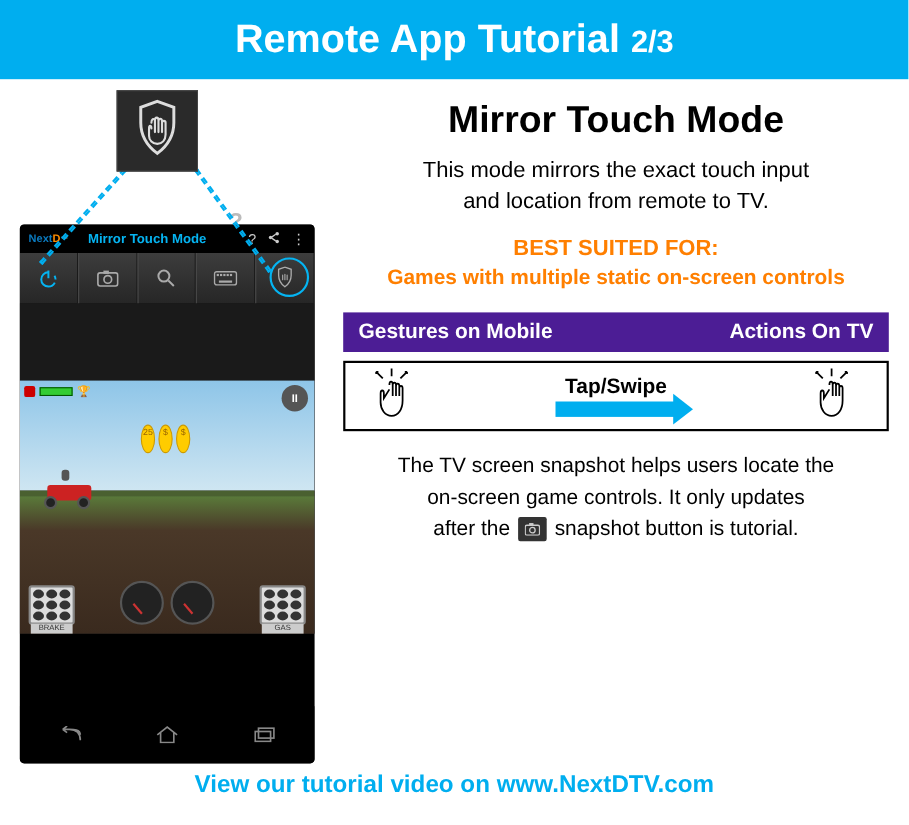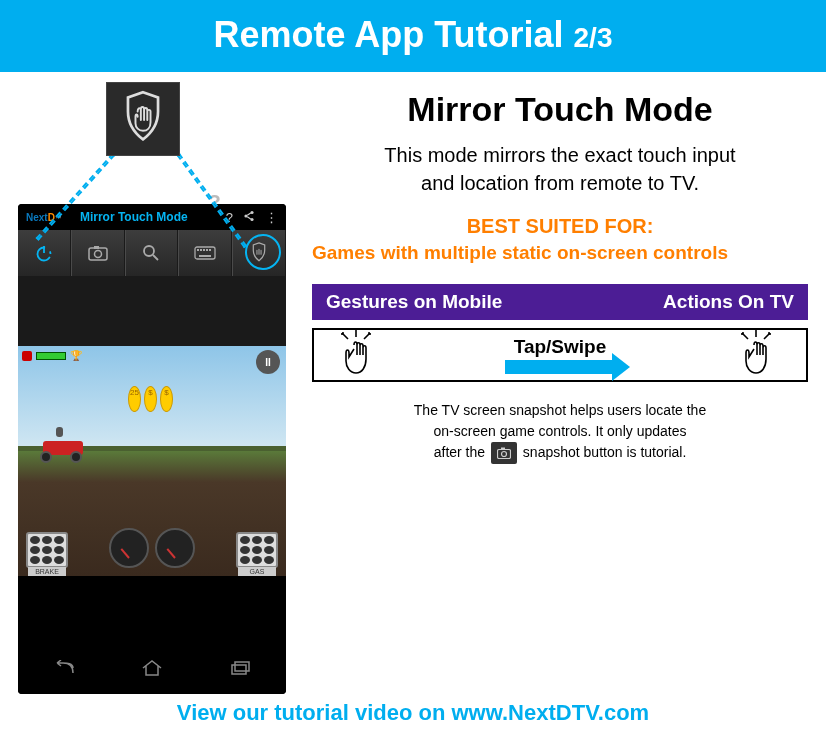--- a/index.html
+++ b/index.html
@@ -47,31 +47,31 @@
 .plabel{position:absolute;bottom:-10px;left:0;right:0;text-align:center;font-size:7px;background:#ccc;color:#333;padding:1px}
 .dials{display:flex;gap:6px}
 .dial{width:40px;height:40px;background:#222;border:2px solid #555;border-radius:50%;position:relative}
 .dial::after{content:"";position:absolute;bottom:8px;left:50%;width:2px;height:12px;background:#c33;transform-origin:bottom;transform:translateX(-50%) rotate(-40deg)}
 .navbar{position:absolute;bottom:0;left:0;right:0;height:52px;background:#000;display:flex;justify-content:space-around;align-items:center;color:#888}
 .navbtn{width:50px;height:28px;display:flex;align-items:center;justify-content:center}
 .right{flex:1;padding-top:4px}
 .mtitle{font-size:34px;font-weight:bold;text-align:center;margin-bottom:12px}
 .mdesc{font-size:20px;text-align:center;line-height:1.4;margin-bottom:18px}
 .best1{color:#ff7f00;font-weight:bold;font-size:20px;text-align:center;margin-bottom:4px}
-.best2{color:#ff7f00;font-weight:bold;font-size:19px;text-align:left;margin-bottom:20px}
+.best2{color:#ff7f00;font-weight:bold;font-size:19px;text-align:center;margin-bottom:20px}
 .thead{background:#4c1d95;color:#fff;font-weight:bold;font-size:19px;padding:7px 14px;display:flex}
 .thead span:first-child{flex:1}
 .gesture-table{margin-bottom:18px}
-.grow{border:2px solid #000;margin-top:8px;height:54px;display:flex;align-items:center;padding:0 18px;position:relative}
+.grow{border:2px solid #000;margin-top:8px;height:64px;display:flex;align-items:center;padding:0 18px;position:relative}
 .ghand{width:56px;height:52px;flex-shrink:0}
 .gmid{flex:1;text-align:center}
 .glabel{font-weight:bold;font-size:19px;margin-bottom:2px}
 .garrow{width:110px;height:14px;background:#00aeef;margin:0 auto;position:relative}
 .garrow::after{content:"";position:absolute;right:-15px;top:-7px;border-left:18px solid #00aeef;border-top:14px solid transparent;border-bottom:14px solid transparent}
-.snapshot{font-size:14px;text-align:center;line-height:1.5;padding:0 10px}
+.snapshot{font-size:19px;text-align:center;line-height:1.5;padding:0 10px}
 .camchip{display:inline-flex;width:26px;height:22px;background:#333;border-radius:2px;align-items:center;justify-content:center;vertical-align:middle;margin:0 2px}
 .camchip svg{width:14px;height:12px}
 .footer{text-align:center;color:#00aeef;font-weight:bold;font-size:22px;}
 svg{display:block}
 </style>
 </head>
 <body>
 
 <div class="banner">
   <span>Remote App Tutorial </span><span class="pg">2/3</span>

